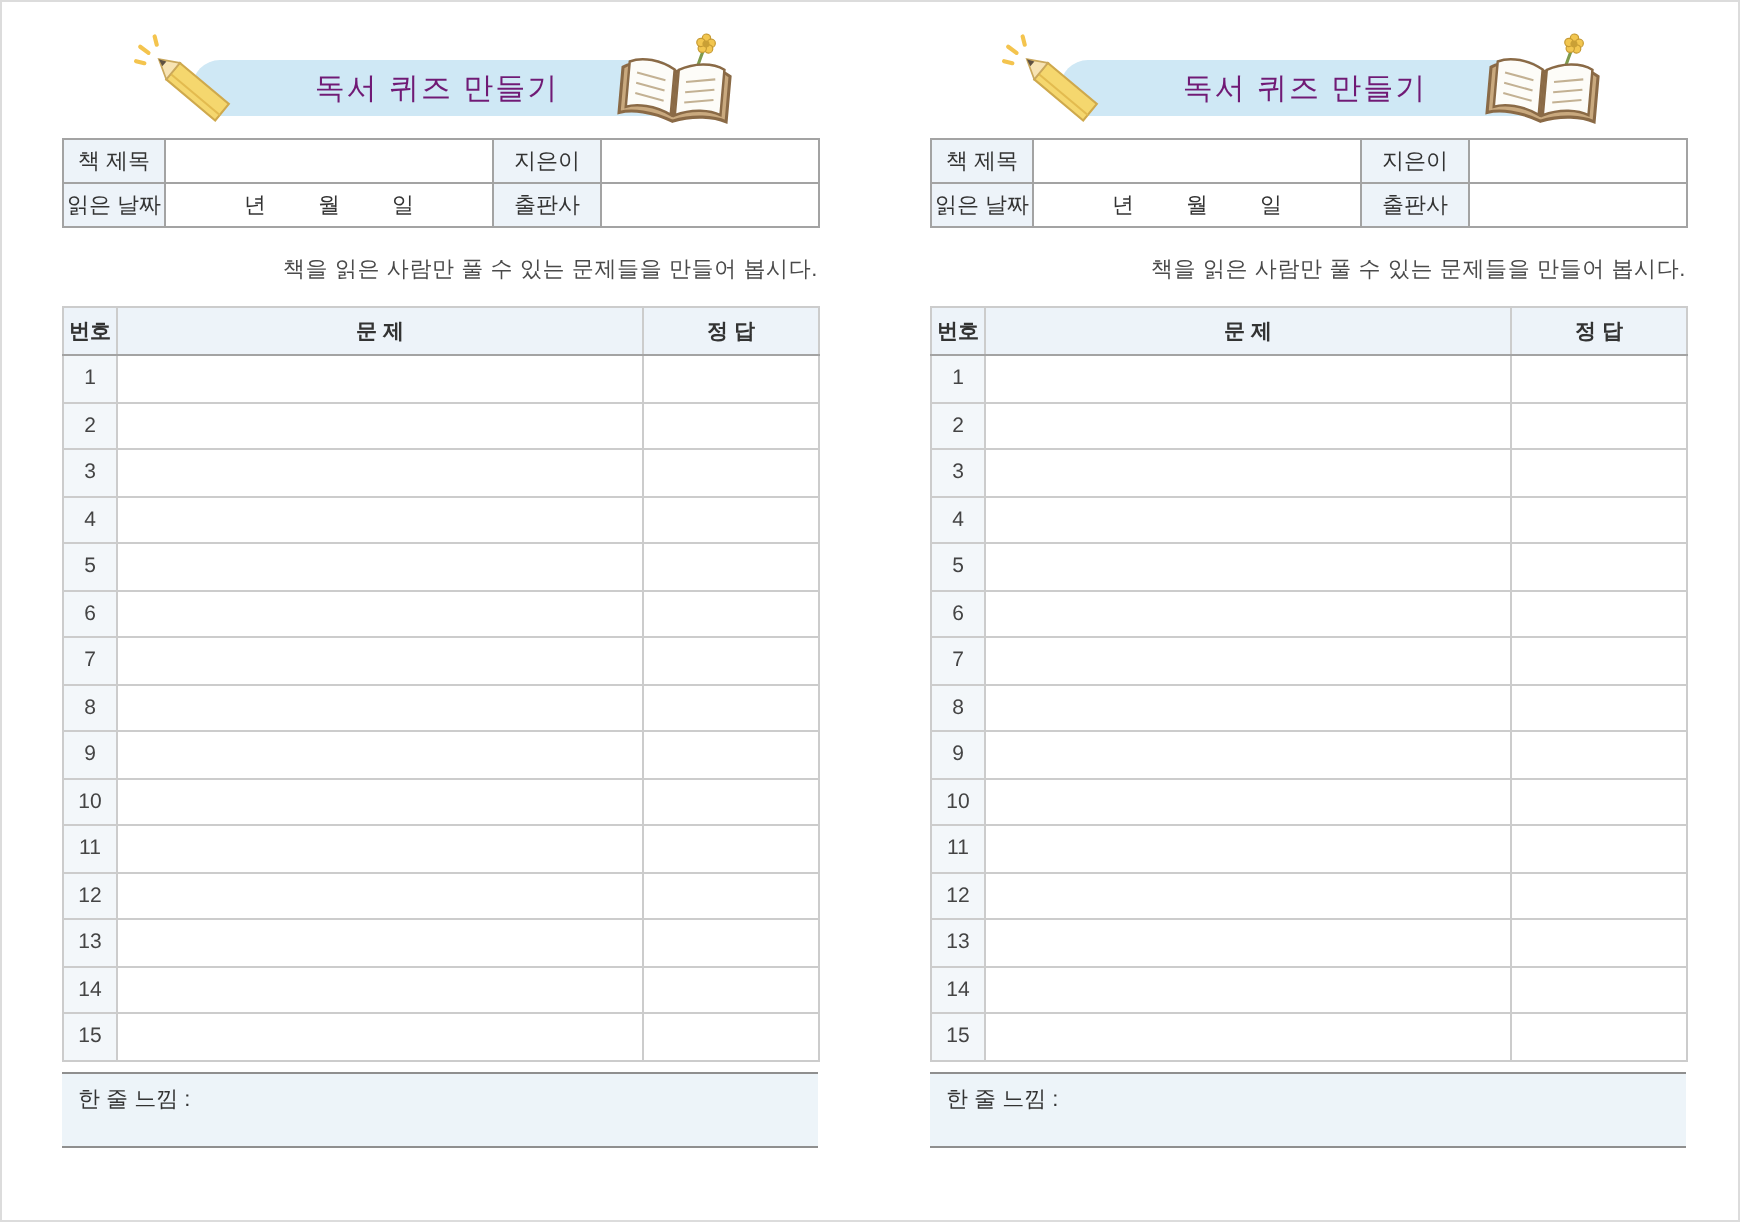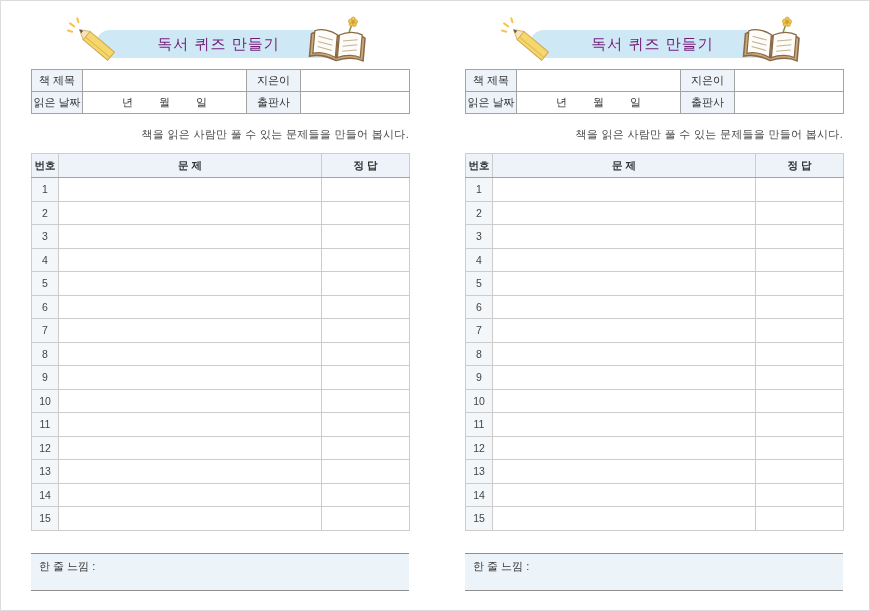--- a/index.html
+++ b/index.html
@@ -51,21 +51,21 @@
     height:23px; text-align:center; font-size:10.5px; font-weight:600; color:#333; padding:0;
   }
   .quiz-table tbody td {
     border:1px solid var(--border-light); height:22.5px;
     font-size:10.5px; color:#444; padding:0;
   }
   .quiz-table tbody td.num-cell { background:var(--number-col-bg); text-align:center; }
 
   
   .footer-box {
-    margin-top:22px; height:38px; box-sizing:border-box;
+    margin-top:5px; height:38px; box-sizing:border-box;
     background:var(--footer-bg);
     border-top:1.5px solid var(--border-strong);
     border-bottom:1.5px solid var(--border-strong);
     font-size:11px; color:#333; padding:5px 8px;
   }
 </style>
 </head>
 <body>
 
 <div class="canvas" id="sheet">

